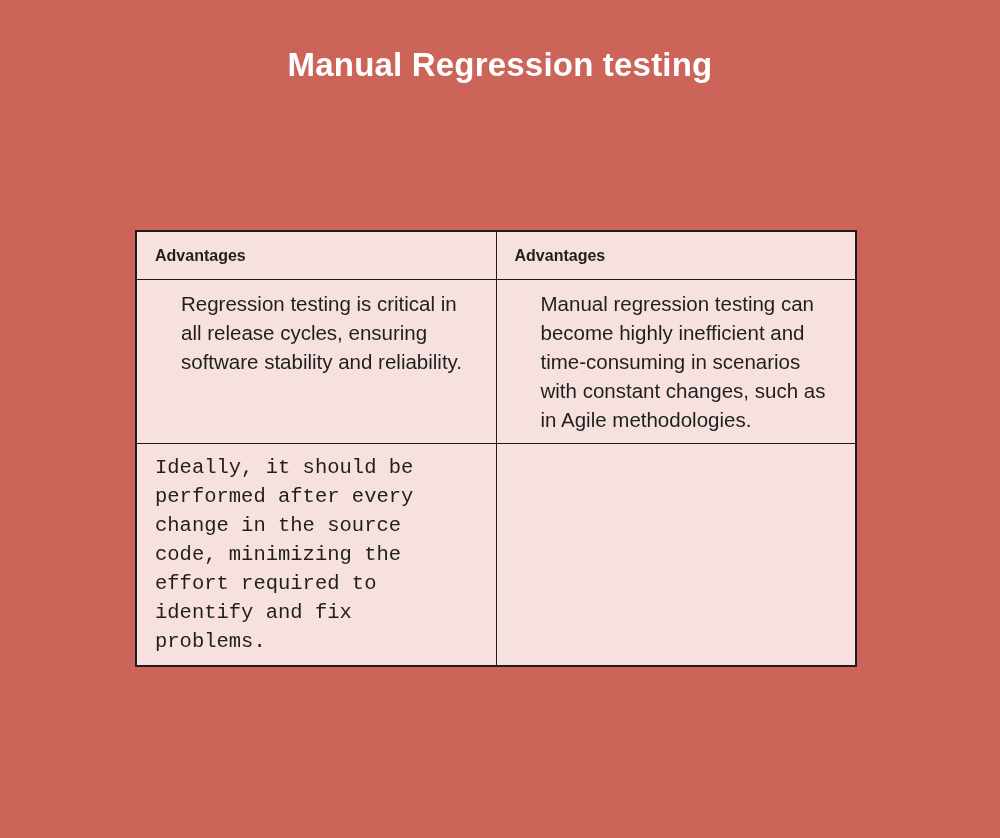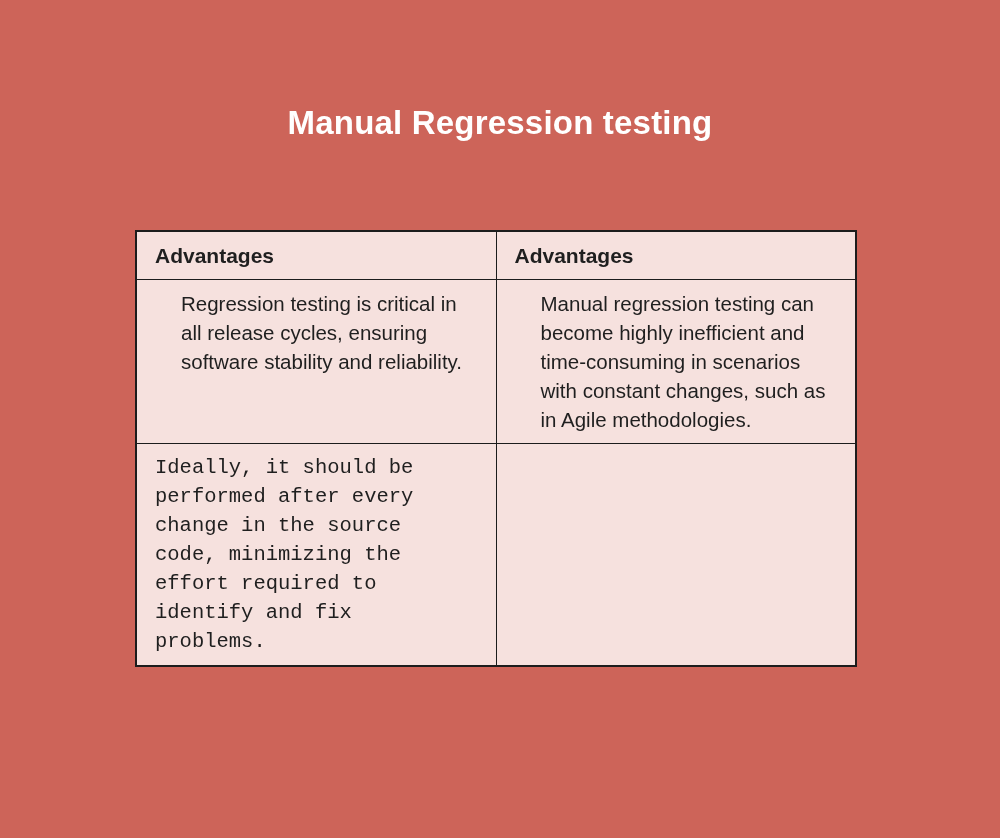--- a/index.html
+++ b/index.html
@@ -9,21 +9,21 @@
   body {
     width: 1000px;
     height: 838px;
     background: #cd6459;
     font-family: "Liberation Sans", "DejaVu Sans", sans-serif;
     overflow: hidden;
     position: relative;
   }
   .page-title {
     margin: 0;
-    padding-top: 104px;
+    padding-top: 46px;
     text-align: center;
     font-size: 33px;
     font-weight: 700;
     letter-spacing: 0.2px;
     color: #ffffff;
   }
   .table-wrap {
     position: absolute;
     left: 135px;
     top: 230px;
@@ -46,21 +46,21 @@
     color: #1f1f1f;
     font-size: 20.5px;
     line-height: 29px;
     font-weight: 400;
   }
   table.comparison thead th {
     height: 47px;
     padding-top: 9px;
     padding-bottom: 9px;
     font-weight: 700;
-    font-size: 21px;
+    font-size: 16px;
     vertical-align: middle;
     margin-top: 48px;
   }
   tr.row-1 td { height: 161px; padding-left: 44px; }
   tr.row-2 td { height: 146px; }
   tr.row-3 td { height: 168px; font-family: Liberation Mono, monospace; }
 </style>
 </head>
 <body style="background: rgb(205, 100, 89);">
 

